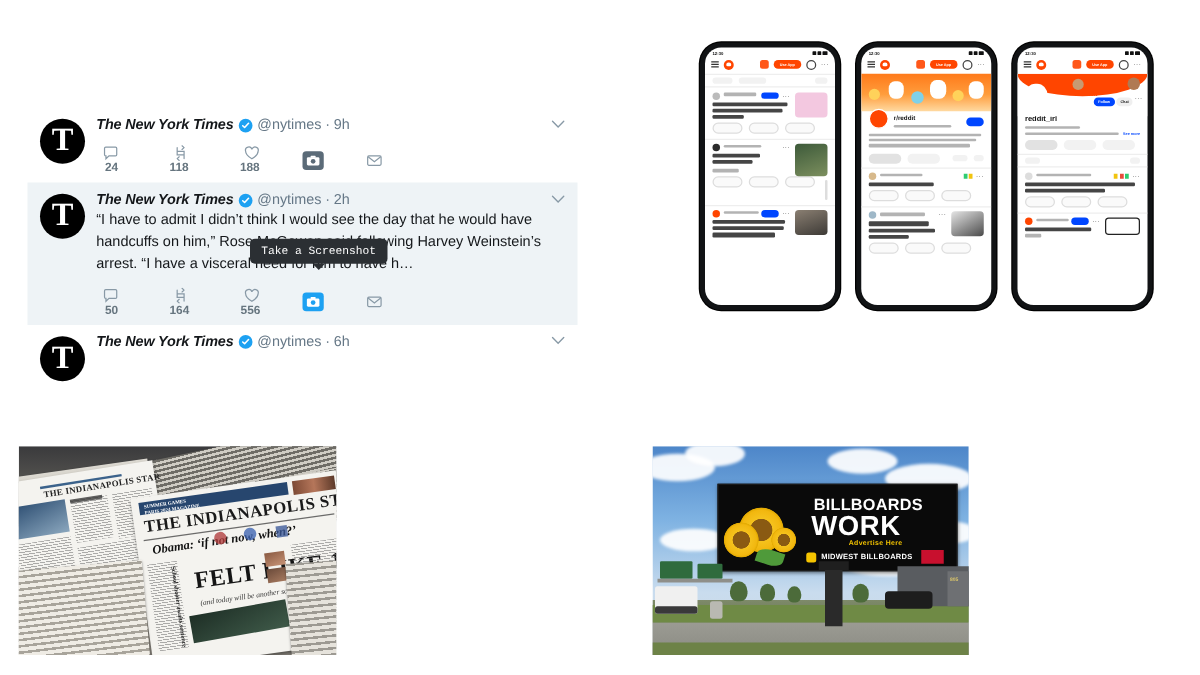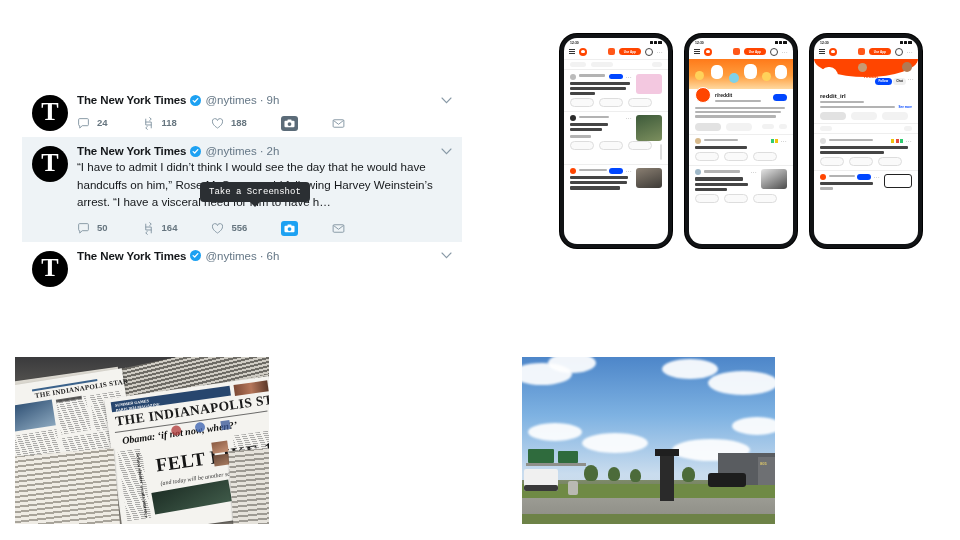--- a/index.html
+++ b/index.html
@@ -21,31 +21,31 @@
   #twitter-feed{position:absolute;left:22px;top:86px;width:440px;height:272px;background:#fff;}
   .tweet{position:relative;padding:8px 10px 6px 10px;box-sizing:border-box;}
   .tweet.highlight{background:#eef3f6;}
   .tweet-row{display:flex;align-items:flex-start;}
   .avatar{width:36px;height:36px;border-radius:50%;background:#000;flex:0 0 36px;
           display:flex;align-items:center;justify-content:center;margin-top:1px;}
   .avatar span{color:#fff;font-family:"Liberation Serif","DejaVu Serif",serif;
                font-size:26px;font-weight:700;line-height:1;position:relative;top:-1px;}
   .tweet-body{flex:1;padding-left:9px;min-width:0;}
   .tweet-head{display:flex;align-items:center;font-size:11.5px;white-space:nowrap;}
-  .tw-name{font-weight:700;color:#14171a;letter-spacing:-0.1px;}
+  .tw-name{font-weight:700;color:#14171a;letter-spacing:-0.1px;font-style:italic;}
   .verified{width:11px;height:11px;border-radius:50%;background:#1da1f2;margin:0 4px;
             display:inline-flex;align-items:center;justify-content:center;flex:0 0 11px;}
   .verified svg{width:7px;height:7px;}
   .tw-handle{color:#657786;}
   .tw-sep{color:#657786;margin:0 3px;}
   .tw-time{color:#657786;}
   .caret{margin-left:auto;color:#8899a6;font-size:11px;line-height:1;padding-left:8px;}
   .tweet-text{font-size:11.6px;line-height:1.52;color:#14171a;margin-top:1px;}
   .actions{display:flex;align-items:center;margin-top:10px;padding-left:0;}
-  .act{display:flex;align-items:flex-start;color:#8899a6;margin-right:34px;}
+  .act{display:flex;align-items:flex-end;color:#8899a6;margin-right:34px;flex-direction:column;}
   .act .num{font-size:9.5px;font-weight:700;margin-left:7px;color:#66757f;}
   .act svg{display:block;}
   .cam-box{width:17px;height:15px;border-radius:3px;display:flex;align-items:center;justify-content:center;}
   .cam-box.dark{background:#5b6b78;}
   .cam-box.blue{background:#1da1f2;}
   .tooltip{position:absolute;background:#2b2f33;color:#fff;font-size:9px;
            padding:5px 9px;border-radius:4px;white-space:nowrap;}
   .tooltip:after{content:"";position:absolute;left:50%;margin-left:-5px;bottom:-5px;
                  border-left:5px solid transparent;border-right:5px solid transparent;
                  border-top:5px solid #2b2f33;}
@@ -608,20 +608,32 @@
     <span class="cloud" style="left:140px;top:2px;width:56px;height:20px"></span>
     <span class="cloud" style="left:186px;top:14px;width:70px;height:24px"></span>
     <span class="cloud" style="left:6px;top:66px;width:54px;height:18px"></span>
     <span class="cloud" style="left:60px;top:76px;width:66px;height:20px"></span>
     <span class="cloud" style="left:150px;top:82px;width:78px;height:22px"></span>
     <span class="cloud" style="left:210px;top:60px;width:50px;height:18px"></span>
     <div class="bb-ground"></div>
     <div class="bb-road" style="bottom:0;height:26px;background:linear-gradient(180deg,#9b9b93,#8b8b83)"></div>
     <div class="bb-grass" style="bottom:26px;height:14px;background:#6f8a45"></div>
 
+    <div class="bb-board" style="left:52px;top:30px;width:190px;height:68px;">
+      <div class="sunflower sf-petals" style="left:16px;top:18px;width:36px;height:36px;"></div>
+      <div class="sunflower sf-petals" style="left:4px;top:30px;width:28px;height:28px;"></div>
+      <div class="sunflower sf-petals" style="left:42px;top:34px;width:20px;height:20px;"></div>
+      <div style="position:absolute;left:30px;top:52px;width:22px;height:12px;background:#4f9a3a;border-radius:50% 0 50% 0;transform:rotate(18deg)"></div>
+      <div class="bb-text1" style="left:76px;top:8px;font-size:13px;">BILLBOARDS</div>
+      <div class="bb-text2" style="left:74px;top:20px;font-size:22px;letter-spacing:0.5px;">WORK</div>
+      <div class="bb-text3" style="left:104px;top:44px;font-size:5.5px;font-weight:700;letter-spacing:0.3px">Advertise Here</div>
+      <div style="position:absolute;left:70px;top:54px;width:8px;height:8px;background:#f5c400;border-radius:2px"></div>
+      <div class="bb-text4" style="left:82px;top:55px;font-size:6px;letter-spacing:0.2px">MIDWEST BILLBOARDS</div>
+      <div style="position:absolute;left:162px;top:52px;width:18px;height:11px;background:#c8102e"></div>
+    </div>
     <div class="bb-pole" style="left:138px;top:96px;width:14px;height:48px;"></div>
     <div class="bb-pole" style="left:133px;top:92px;width:24px;height:7px;background:#1f1f1f"></div>
 
     <div class="bb-bldg" style="left:196px;top:96px;width:58px;height:32px;background:#595c60"></div>
     <div class="bb-bldg" style="left:236px;top:100px;width:20px;height:28px;background:#6e7073"></div>
     <div style="position:absolute;left:238px;top:104px;font-size:4px;color:#d9c46a;font-weight:700">805</div>
     <div class="bb-sign" style="left:6px;top:92px;width:26px;height:14px"></div>
     <div class="bb-sign" style="left:36px;top:94px;width:20px;height:12px;background:#2f6b3d"></div>
     <div style="position:absolute;left:4px;top:106px;width:60px;height:3px;background:#8f8f8a"></div>
     <div class="bb-truck" style="left:2px;top:112px;width:34px;height:22px"></div>

